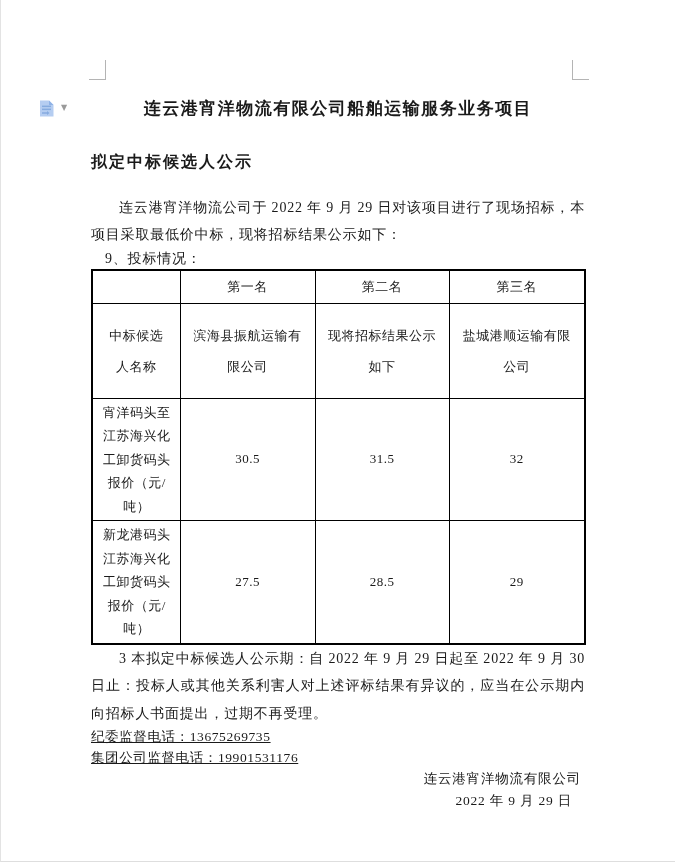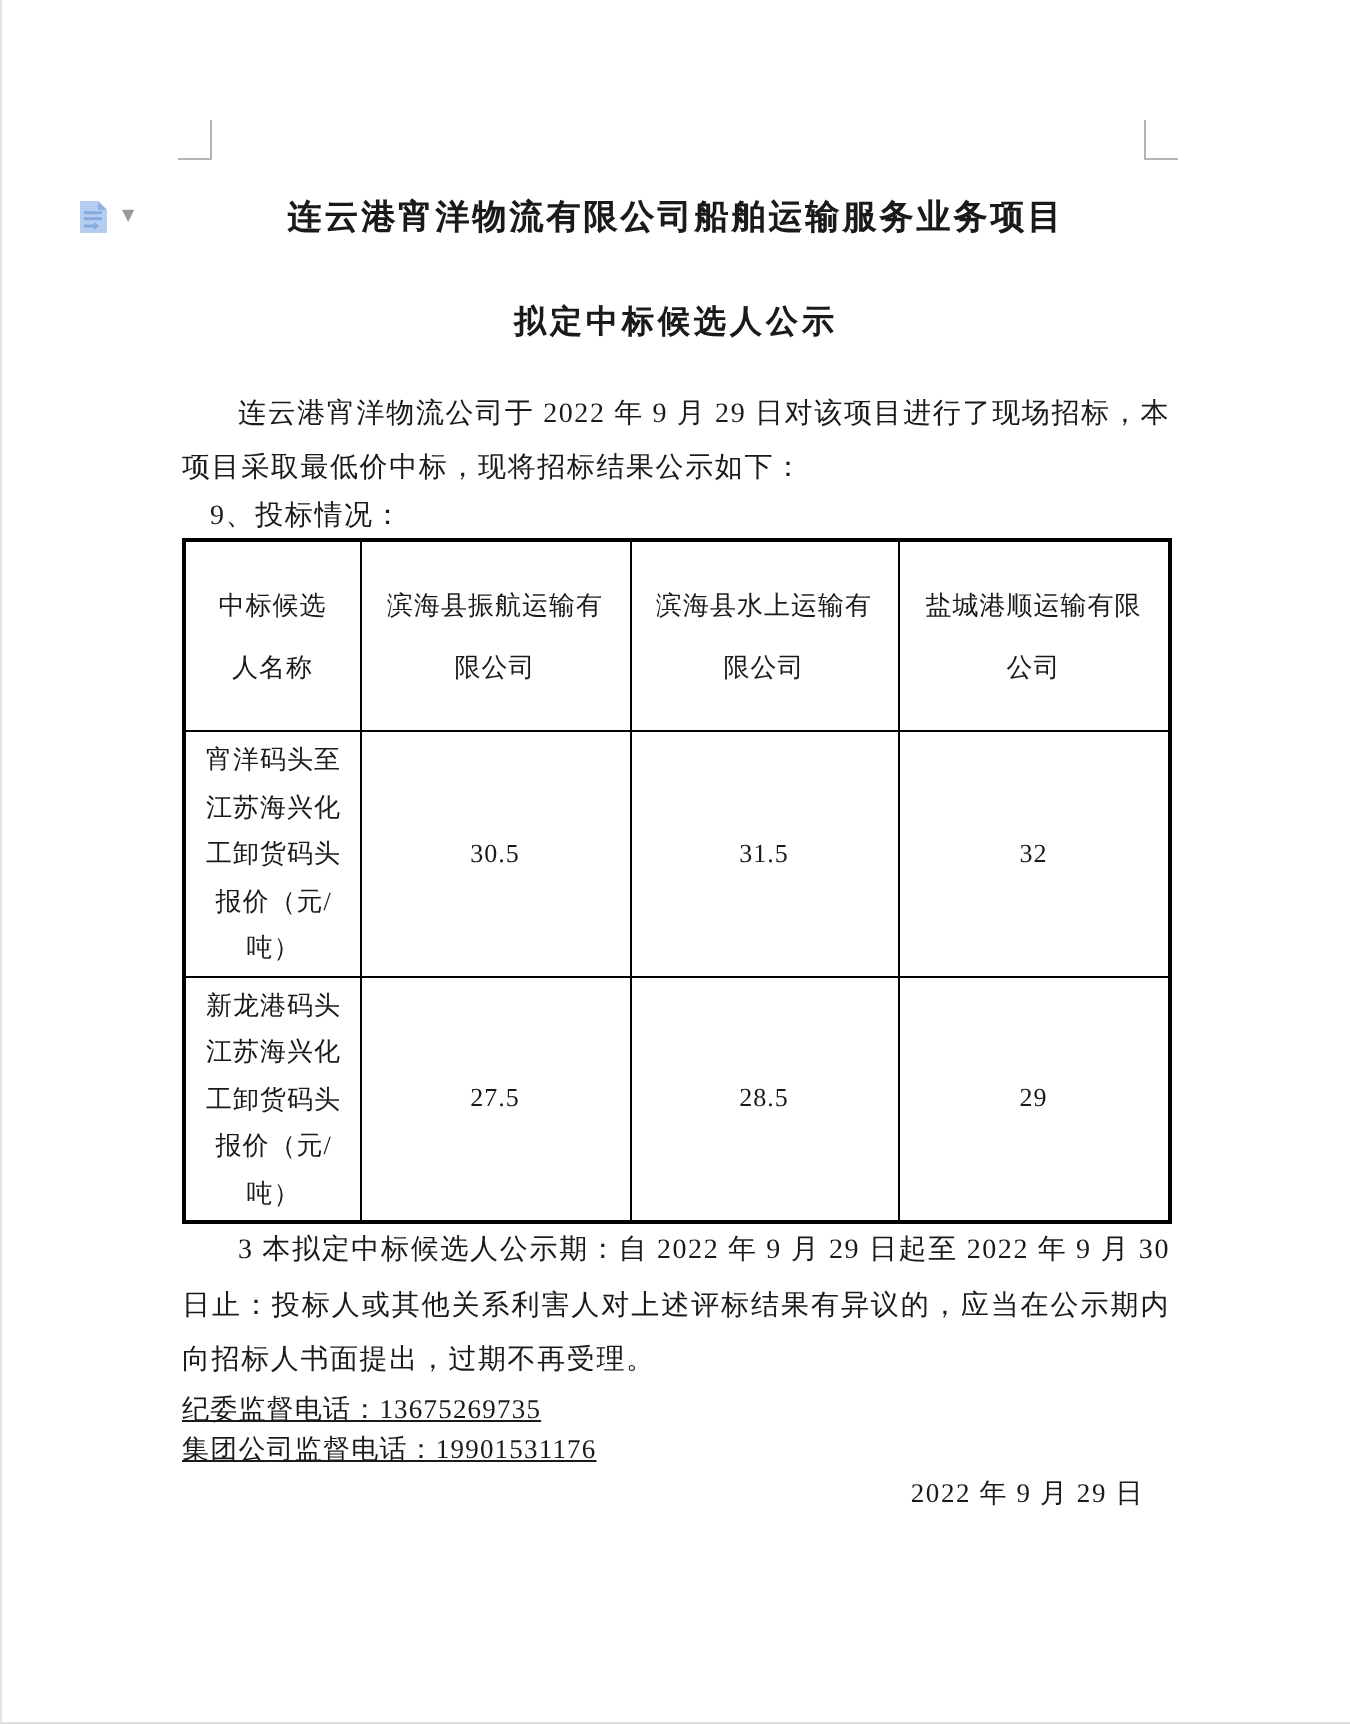--- a/index.html
+++ b/index.html
@@ -30,21 +30,20 @@
     font-size: 8px; color: #9a9a9a; margin-left: 7px; margin-top: 4px; line-height: 8px;
   }
   h1.doc-title {
     margin-top: 36px;
     text-align: center;
     font-size: 17px; font-weight: 700; letter-spacing: 1.5px;
     line-height: 26px;
   }
   h2.doc-subtitle {
     margin-top: 28px;
-    text-align: center;
     font-size: 16px; font-weight: 700; letter-spacing: 2px;
     line-height: 24px;
   }
   p.intro {
     margin-top: 20px;
     font-size: 14px; line-height: 27px;
     text-indent: 2em; text-align: justify;
     letter-spacing: 0.8px;
   }
   p.sec1 {
@@ -118,24 +117,30 @@
   <p class="sec1">9、投标情况：</p>
 
   <table class="bid-table">
     <colgroup>
       <col style="width:88px">
       <col style="width:135px">
       <col style="width:134px">
       <col style="width:136px">
     </colgroup>
     <tbody>
+      <tr class="r-head">
+        <td></td>
+        <td>第一名</td>
+        <td>第二名</td>
+        <td>第三名</td>
+      </tr>
       <tr class="r-name">
         <td class="lbl-name">中标候选人名称</td>
         <td>滨海县振航运输有限公司</td>
-        <td>滨海县水上运输有限公司</td>
+        <td>现将招标结果公示如下</td>
         <td>盐城港顺运输有限公司</td>
       </tr>
       <tr class="r-price">
         <td class="lbl-price">宵洋码头至江苏海兴化工卸货码头报价（元/吨）</td>
         <td class="num">30.5</td>
         <td class="num">31.5</td>
         <td class="num">32</td>
       </tr>
       <tr class="r-price">
         <td class="lbl-price">新龙港码头江苏海兴化工卸货码头报价（元/吨）</td>
@@ -145,15 +150,16 @@
       </tr>
     </tbody>
   </table>
 
 
   <p class="sec3">3 本拟定中标候选人公示期：自 2022 年 9 月 29 日起至 2022 年 9 月 30 日止：投标人或其他关系利害人对上述评标结果有异议的，应当在公示期内向招标人书面提出，过期不再受理。</p>
 
   <p class="phone">纪委监督电话：13675269735</p>
   <p class="phone">集团公司监督电话：19901531176</p>
 
+  <p class="sig company">连云港宵洋物流有限公司</p>
   <p class="sig date">2022 年 9 月 29 日</p>
 
 </div>
 
 </body></html>

